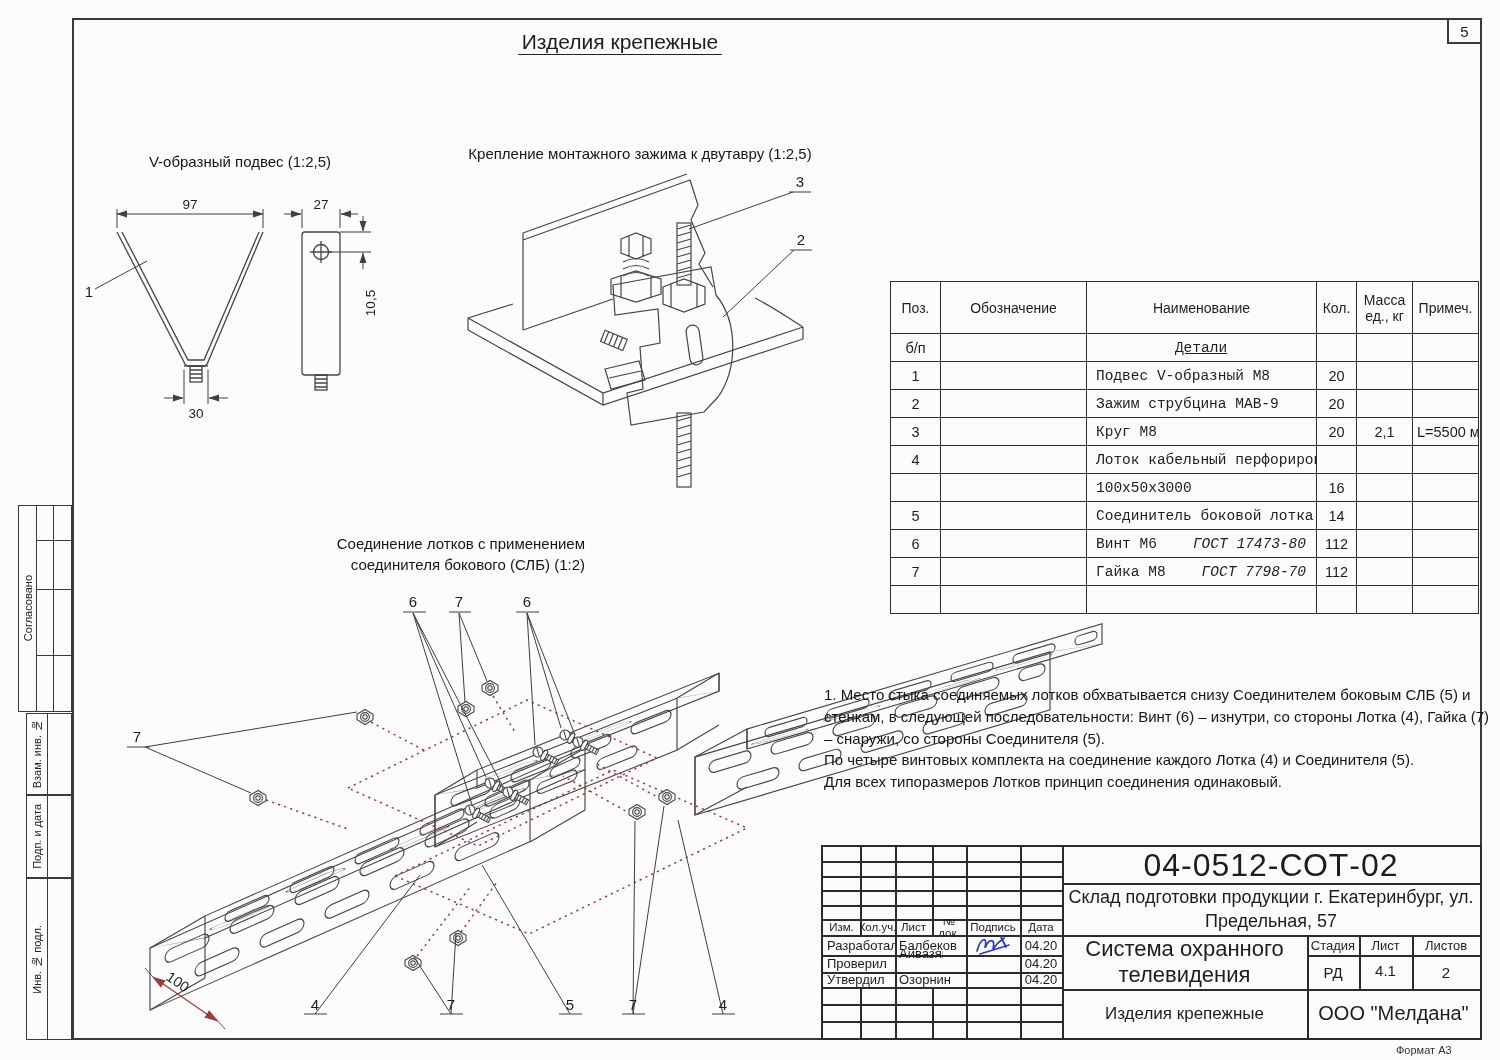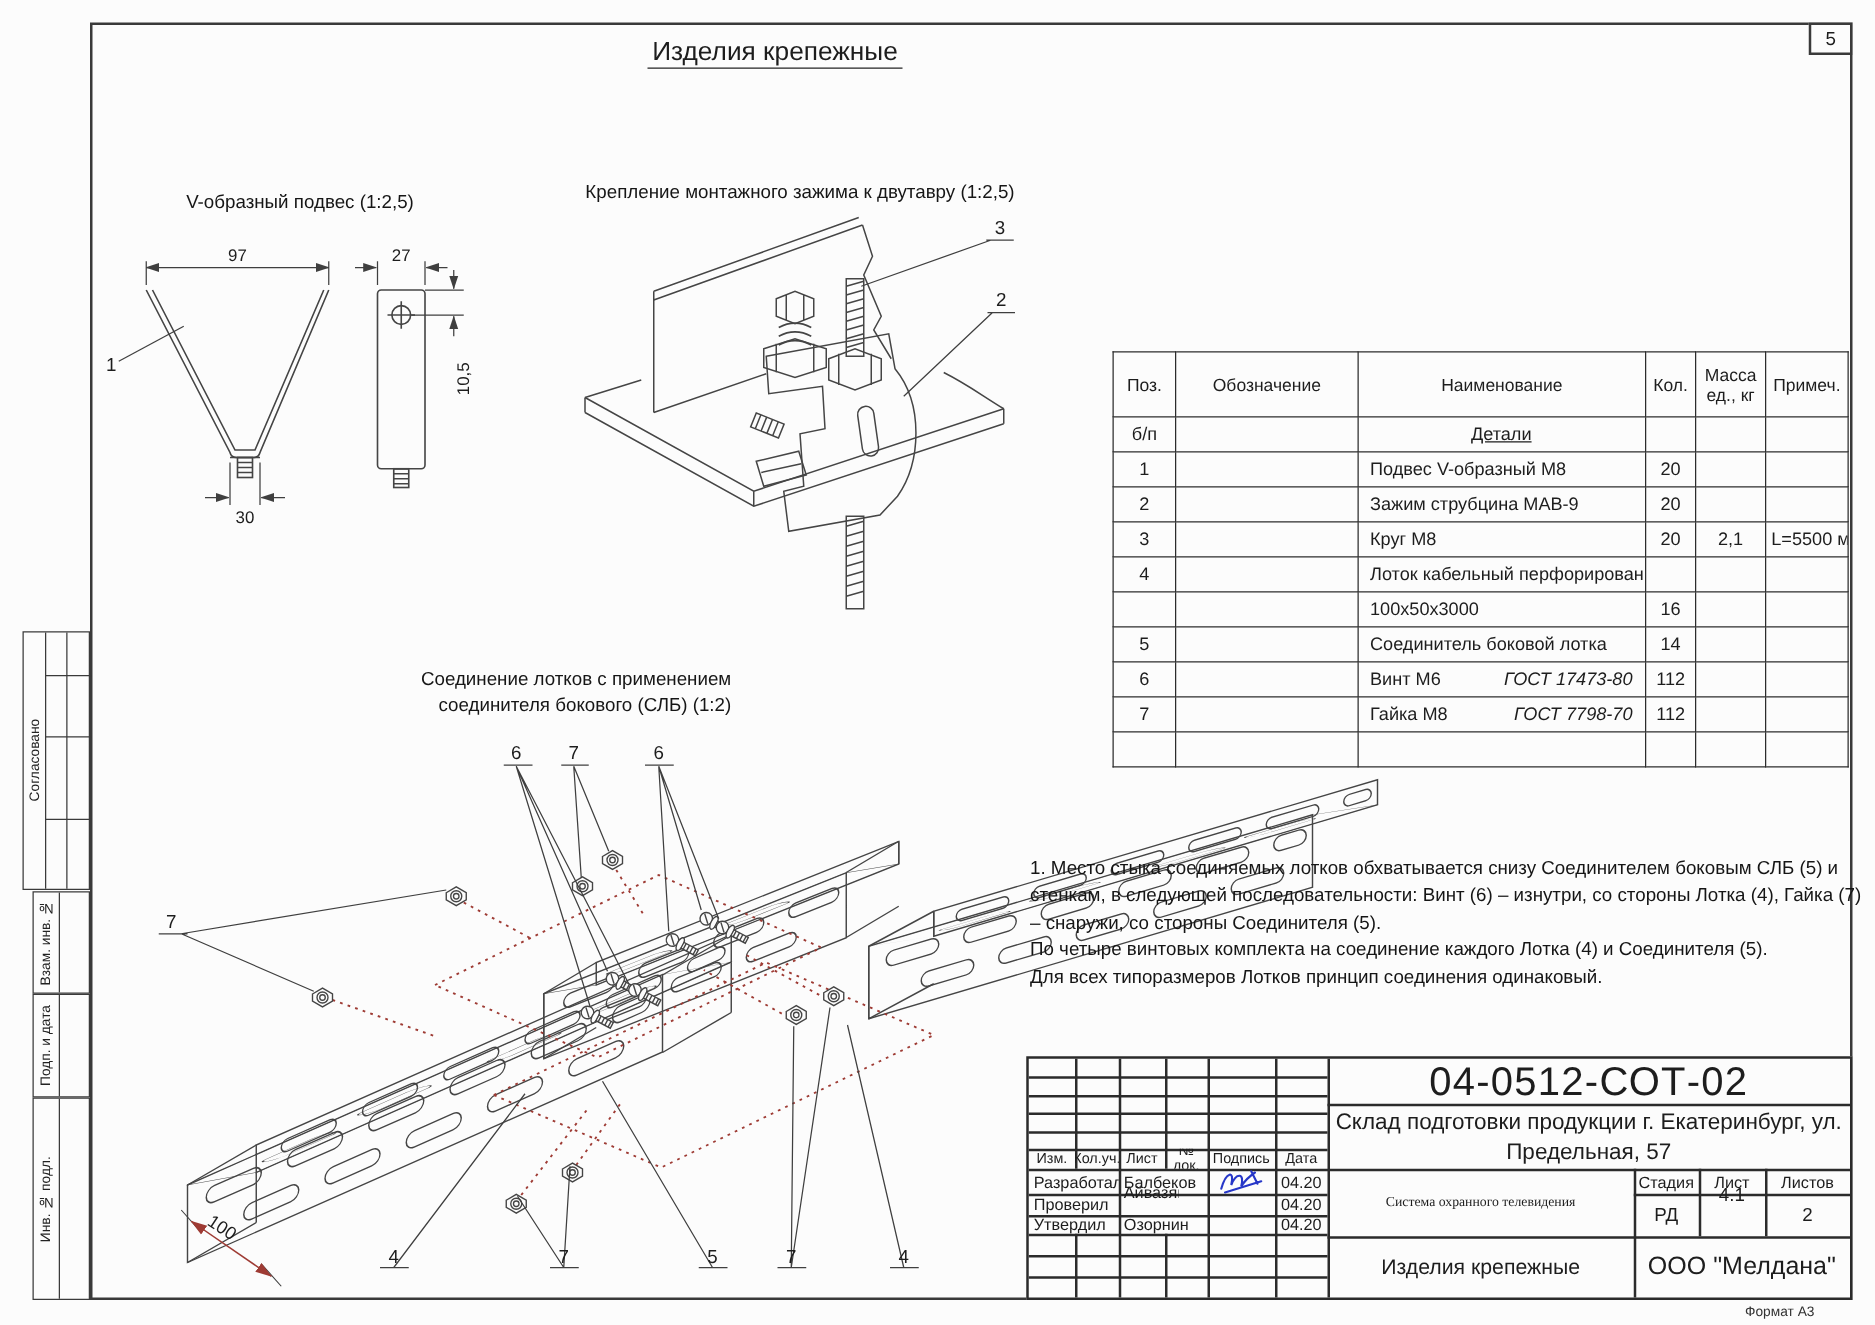--- a/index.html
+++ b/index.html
@@ -16,39 +16,39 @@
   .vtext { writing-mode:vertical-rl; transform:rotate(180deg); font-size:11px; white-space:nowrap; color:#222; }
   #sogl { left:18px; top:505px; width:54px; height:207px; }
   #sogl .gline { position:absolute; background:#3a3a3a; }
   
   .dwg-title { text-align:center; font-size:15px; color:#161616; }
   
   #parts { left:890px; top:281px; border-collapse:collapse; table-layout:fixed; width:588px; }
   #parts td, #parts th { border:1.8px solid #2c2c2c; font-weight:normal; font-size:14.5px; overflow:hidden; white-space:nowrap; }
   #parts thead th { height:52px; font-size:14px; text-align:center; line-height:16px; white-space:normal; }
   #parts tbody td { height:28px; text-align:center; }
-  #parts tbody td.nm { text-align:left; padding:0 10px 0 9px; }
+  #parts tbody td.nm { text-align:left; padding:0 10px 0 9px;font-family:Liberation Mono, monospace; }
   #parts .section { text-align:center !important; }
   #parts .section span { text-decoration:underline; }
   #parts .gostcell { display:flex; justify-content:space-between; align-items:center; }
   #parts .gost { font-style:italic; }
   
   #notes { left:824px; top:684px; width:662px; font-size:15px; line-height:21.8px; color:#151515; }
   #notes div { white-space:nowrap; }
   
   #tb { left:821px; top:845px; width:661px; height:195px; border:2px solid #2b2b2b; background:#fcfcfc; }
   #tb .vl, #tb .hl { position:absolute; background:#2b2b2b; }
   #tb .vl { width:1.6px; }
   #tb .hl { height:1.6px; }
   #tb .cell { position:absolute; display:flex; align-items:center; justify-content:center; text-align:center; overflow:hidden; }
   #tb .lft { justify-content:flex-start; padding-left:4px; }
   .fs11 { font-size:11.5px; } .fs13 { font-size:13px; } .fs15 { font-size:15px; }
   #docnum { font-size:32px; letter-spacing:1px; }
   #objname { font-size:18px; line-height:24px; }
-  #sysname { font-size:11px;font-family:Liberation Serif, serif; }
+  #sysname { font-size:22px; }
   #company { font-size:20px; }
   #doctitle { font-size:17px; }
   #format-note { left:1396px; top:1044px; font-size:11px; color:#333; }
   svg text { font-family:"Liberation Sans", sans-serif; fill:#1d1d1d; }
   .dimtxt { font-size:13.5px; }
   .callout { font-size:15px; }
 </style>
 </head>
 <body>
 
@@ -521,17 +521,17 @@
   <div class="cell" id="docnum" style="left:239px; top:0; width:418px; height:36px;">04-0512-СОТ-02</div>
   <div class="cell" id="objname" style="left:239px; top:36px; width:418px; height:52px; flex-direction:column;">
     <div>Склад подготовки продукции г. Екатеринбург, ул.</div>
     <div>Предельная, 57</div>
   </div>
   <div class="cell" id="sysname" style="left:239px; top:88px; width:245px; height:54px;">Система охранного телевидения</div>
   <div class="cell fs13" style="left:484px; top:88px; width:52px; height:20px;">Стадия</div>
   <div class="cell fs13" style="left:536px; top:88px; width:53px; height:20px;">Лист</div>
   <div class="cell fs13" style="left:589px; top:88px; width:68px; height:20px;">Листов</div>
   <div class="cell fs15" style="left:484px; top:108px; width:52px; height:34px;text-align:right;">РД</div>
-  <div class="cell fs15" style="left:536px; top:92px; width:53px; height:34px;">4.1</div>
+  <div class="cell fs15" style="left:536px; top:106px; width:53px; height:34px;">4.1</div>
   <div class="cell fs15" style="left:589px; top:108px; width:68px; height:34px;">2</div>
   <div class="cell" id="doctitle" style="left:239px; top:142px; width:245px; height:49px;">Изделия крепежные</div>
   <div class="cell" id="company" style="left:484px; top:142px; width:173px; height:49px;">ООО "Мелдана"</div>
 </div>
 
 </body></html>

